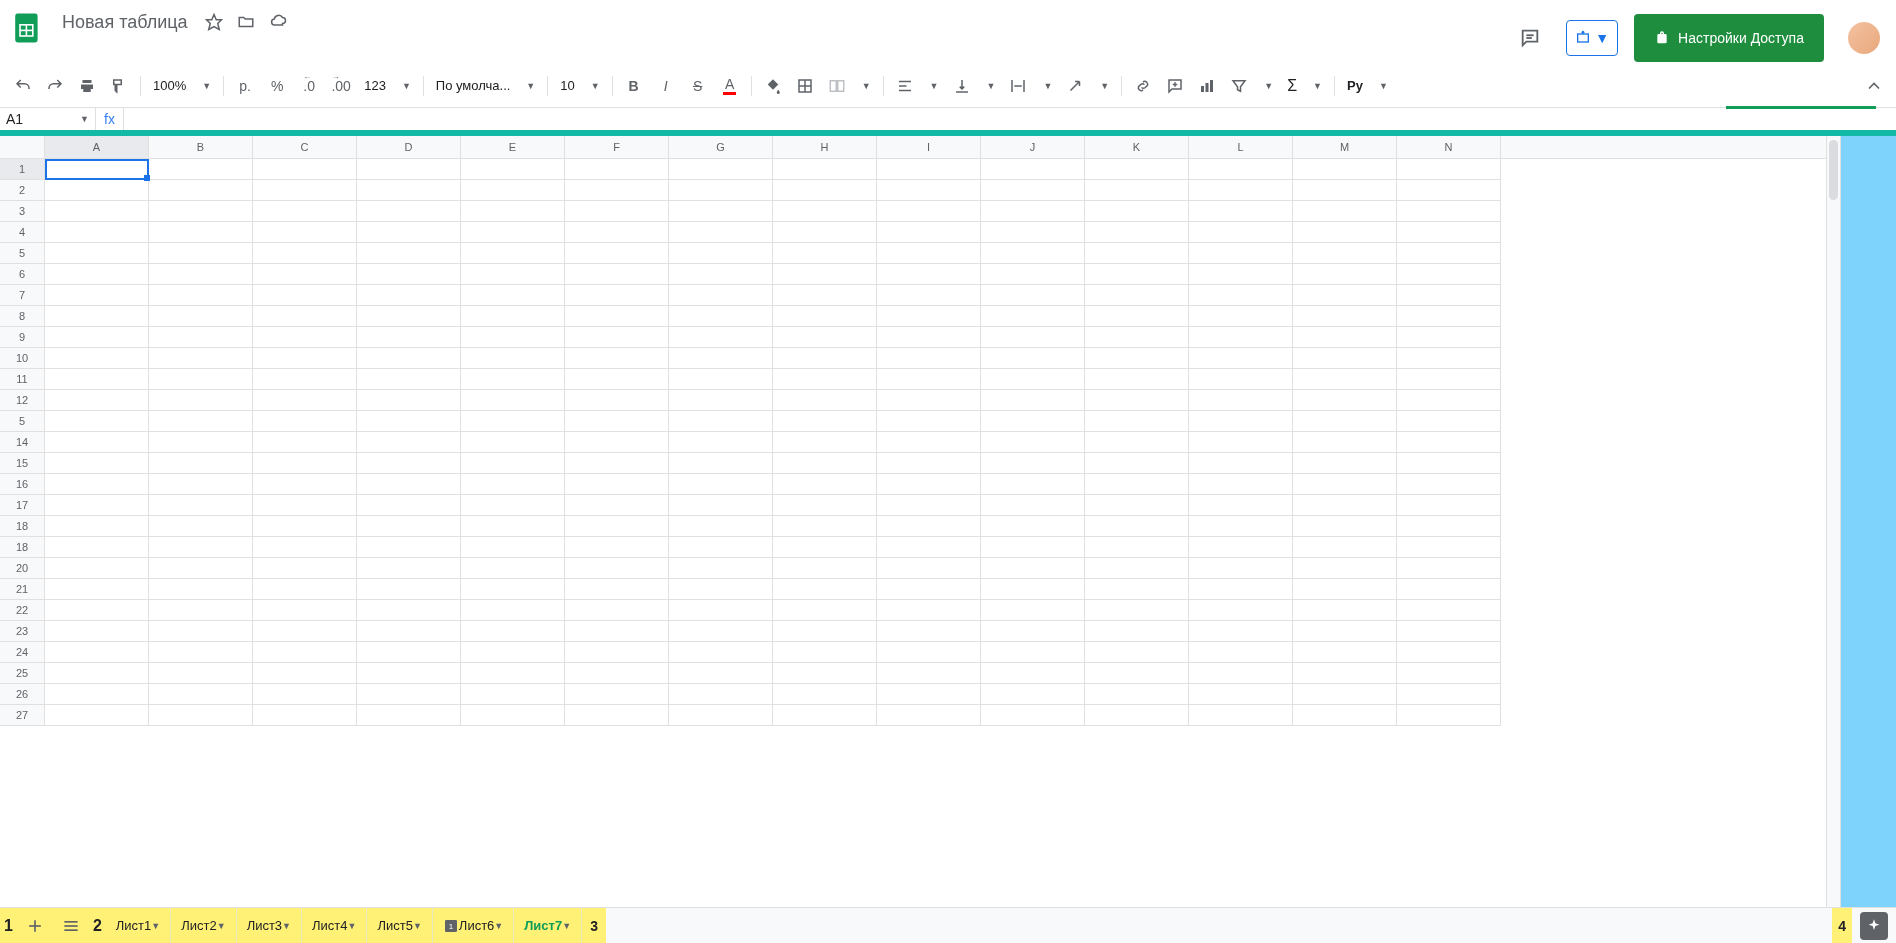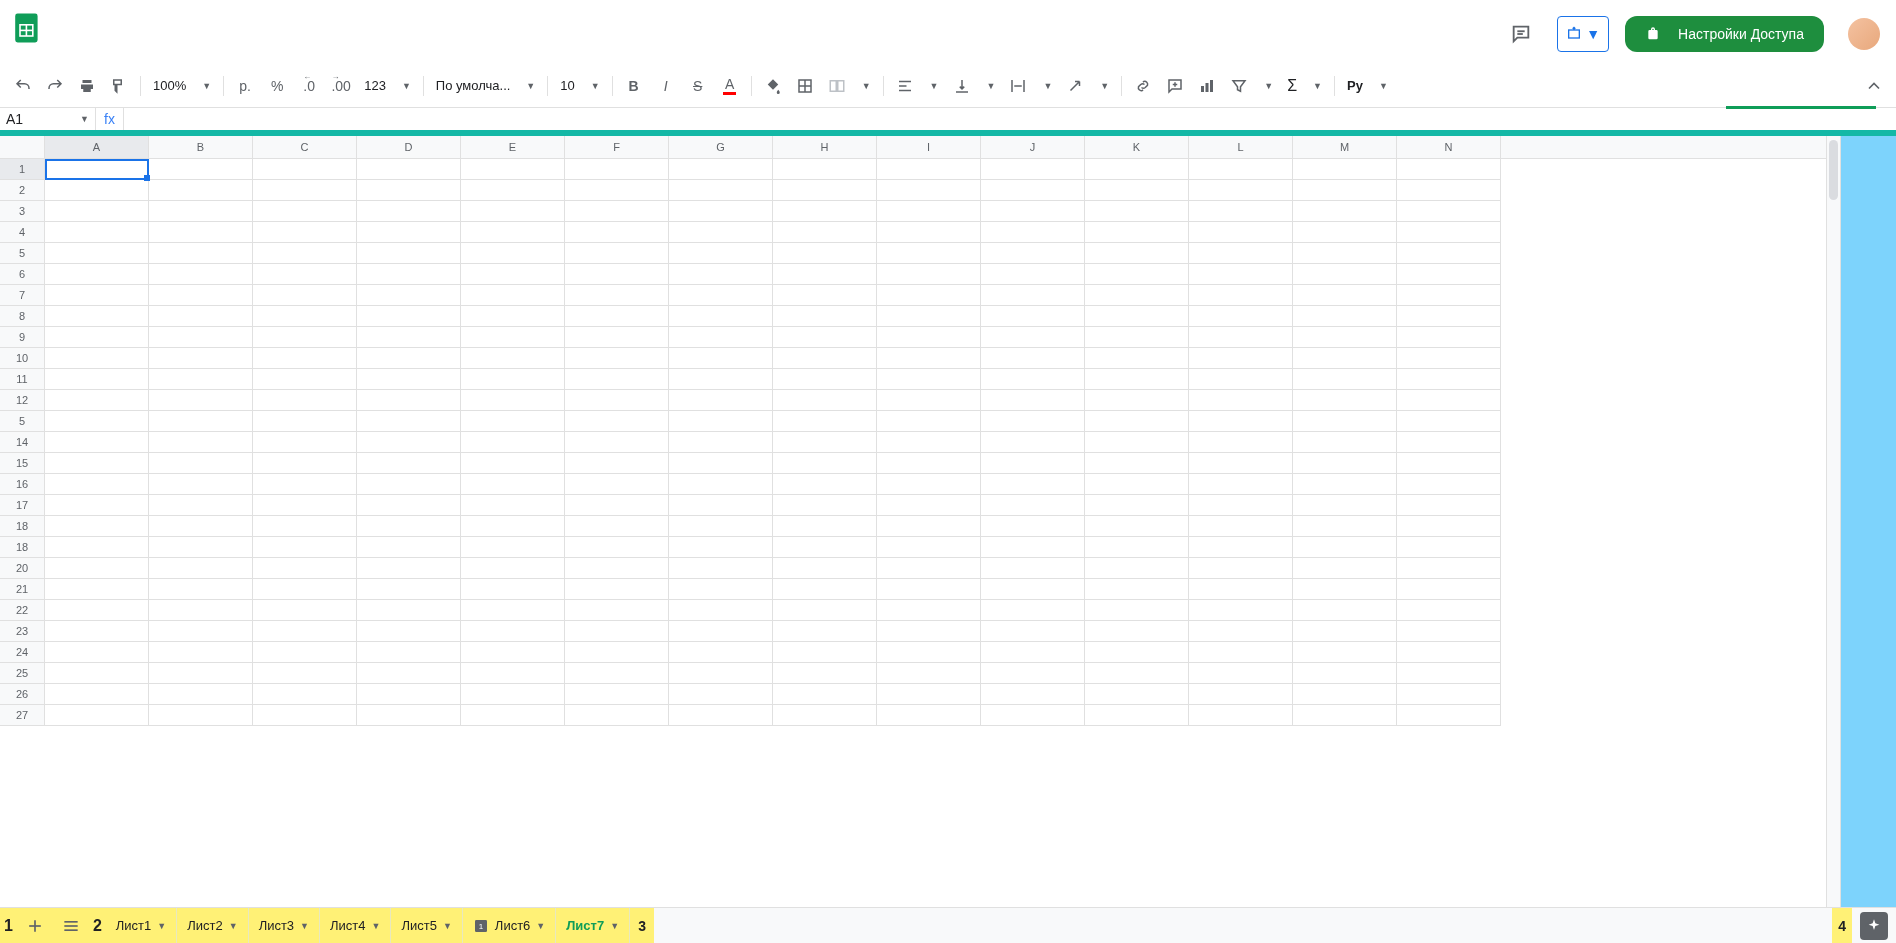--- a/index.html
+++ b/index.html
@@ -11,21 +11,21 @@
 .title-area{flex:1}
 .title-row{display:flex;align-items:center;gap:8px;height:28px}
 .doc-title{font-size:18px;color:#5f6368;padding:2px 6px}
 .icon-btn{width:24px;height:24px;display:flex;align-items:center;justify-content:center;color:#5f6368;cursor:pointer;border-radius:4px}
 .menu-row{display:flex;align-items:center;height:30px}
 .menu-item{padding:4px 8px;font-size:14px;color:#202124;cursor:pointer;border-radius:4px}
 .last-change{color:#5f6368;text-decoration:underline;margin-left:12px;font-size:14px;cursor:pointer}
 .right-actions{display:flex;align-items:center;gap:16px;margin-top:6px}
 .comment-btn{width:40px;height:40px;display:flex;align-items:center;justify-content:center;color:#5f6368;cursor:pointer;border-radius:50%}
 .present-btn{display:flex;align-items:center;border:1px solid #1a73e8;border-radius:4px;height:36px;padding:0 8px;gap:4px;color:#1a73e8;cursor:pointer}
-.share-btn{background:#1e8e3e;color:#fff;border:none;height:36px;padding:0 20px;border-radius:12px;font-size:14px;font-weight:500;display:flex;align-items:center;gap:17px;cursor:pointer}
+.share-btn{background:#1e8e3e;color:#fff;border:none;height:48px;padding:0 20px;border-radius:4px;font-size:14px;font-weight:500;display:flex;align-items:center;gap:8px;cursor:pointer}
 .avatar{width:32px;height:32px;border-radius:50%;background:linear-gradient(135deg,#f4c2a1,#e8a87c);margin-left:8px}
 .toolbar{display:flex;align-items:center;height:44px;padding:0 8px;border-bottom:1px solid #e0e0e0;gap:2px;position:relative}
 .tb{height:30px;display:flex;align-items:center;justify-content:center;color:#5f6368;cursor:pointer;border-radius:4px;padding:0 4px;min-width:30px}
 .tb-sep{width:1px;height:20px;background:#e0e0e0;margin:0 4px}
 .tb-dd{padding:0 6px;gap:16px;font-size:13px;color:#202124}
 .tb-dd .arr{font-size:9px;color:#5f6368}
 .collapse-arr{position:absolute;right:12px;color:#5f6368;cursor:pointer}
 .green-line{position:absolute;right:20px;bottom:-2px;width:150px;height:3px;background:#0f9d58}
 .namebox-row{display:flex;align-items:center;height:28px;border-bottom:6px solid #14b8a6}
 .namebox{width:96px;border-right:1px solid #e0e0e0;padding:0 6px;font-size:14px;color:#202124;display:flex;align-items:center;justify-content:space-between;height:100%}
@@ -46,21 +46,21 @@
 .cell{width:104px;border-right:1px solid #e0e0e0;border-bottom:1px solid #e0e0e0;font-size:13px;padding:0 3px}
 .sel-cell{position:absolute;left:0;top:0;width:104px;height:21px;border:2px solid #1a73e8;z-index:4;pointer-events:none}
 .sel-handle{position:absolute;right:-3px;bottom:-3px;width:6px;height:6px;background:#1a73e8}
 .vscroll{width:14px;background:#f8f9fa;border-left:1px solid #e0e0e0;position:relative}
 .vthumb{position:absolute;top:4px;left:2px;right:2px;height:60px;background:#dadce0;border-radius:5px}
 .side-panel{width:56px;background:#7dd3fc;border-left:1px solid #e0e0e0;display:flex;align-items:center;padding-top:12px;gap:24px}
 .sp-icon{width:20px;height:20px;cursor:pointer}
 .bottom-bar{height:36px;display:flex;align-items:stretch;background:#f8f9fa;border-top:1px solid #e0e0e0;position:relative}
 .yellow-num{background:#fff176;display:flex;align-items:center;justify-content:center;font-weight:700;font-size:16px;padding:0 4px}
 .add-sheet,.all-sheets{width:36px;display:flex;align-items:center;justify-content:center;color:#5f6368;cursor:pointer;background:#fff176}
-.sheet-tab{display:flex;align-items:center;padding:0 10px;gap:6px;font-size:13px;color:#202124;cursor:pointer;background:#fff176;border-right:1px solid #e8e8c0}
+.sheet-tab{display:flex;align-items:center;padding:0 10px;font-size:13px;color:#202124;cursor:pointer;background:#fff176;border-right:1px solid #e8e8c0}
 .sheet-tab.active{font-weight:700;color:#0f9d58}
 .sheet-tab .arr{font-size:9px;color:#5f6368}
 .tab-num{background:#fff176;padding:0 8px;display:flex;align-items:center;font-weight:700}
 .spacer{flex:1}
 .explore{display:flex;align-items:center;gap:6px;padding:0 8px}
 .explore-num{background:#fff176;display:flex;align-items:center;font-weight:700;padding:0 6px}
 .explore-btn{width:28px;height:28px;background:#5f6368;border-radius:4px;display:flex;align-items:center;justify-content:center;color:#fff;cursor:pointer}
 .side-arrow{position:absolute;right:18px;bottom:12px;color:#5f6368;cursor:pointer}
 svg{display:block}
 </style>
@@ -71,20 +71,38 @@
   <div class="topbar">
     <div class="logo">
       <svg viewBox="0 0 40 40">
           <rect x="4" y="2" width="28" height="36" rx="3" fill="#0f9d58"></rect>
           <rect x="10" y="16" width="16" height="14" fill="none" stroke="#fff" stroke-width="2"></rect>
           <line x1="10" y1="23" x2="26" y2="23" stroke="#fff" stroke-width="2"></line>
           <line x1="18" y1="16" x2="18" y2="30" stroke="#fff" stroke-width="2"></line>
         </svg>
     </div>
     <div class="title-area">
+      <div class="title-row">
+        <span class="doc-title">Новая таблица</span>
+        <span class="icon-btn">
+            <svg width="18" height="18" viewBox="0 0 24 24" fill="none" stroke="#5f6368" stroke-width="2">
+              <polygon points="12,2 15,9 22,9 17,14 19,22 12,18 5,22 7,14 2,9 9,9"></polygon>
+            </svg>
+          </span>
+        <span class="icon-btn">
+            <svg width="18" height="18" viewBox="0 0 24 24" fill="none" stroke="#5f6368" stroke-width="2">
+              <path d="M3 6h6l2 2h10v10H3z"></path>
+            </svg>
+          </span>
+        <span class="icon-btn">
+            <svg width="18" height="18" viewBox="0 0 24 24" fill="none" stroke="#5f6368" stroke-width="2">
+              <path d="M18 14a4 4 0 000-8 6 6 0 00-11 2 4 4 0 001 8h10z"></path>
+            </svg>
+          </span>
+      </div>
     </div>
     <div class="right-actions">
       <div class="comment-btn">
           <svg width="22" height="22" viewBox="0 0 24 24" fill="none" stroke="#5f6368" stroke-width="2">
             <path d="M4 4h16v12H8l-4 4z"></path>
             <line x1="8" y1="9" x2="16" y2="9"></line>
             <line x1="8" y1="12" x2="14" y2="12"></line>
           </svg>
         </div>
       <div class="present-btn">

